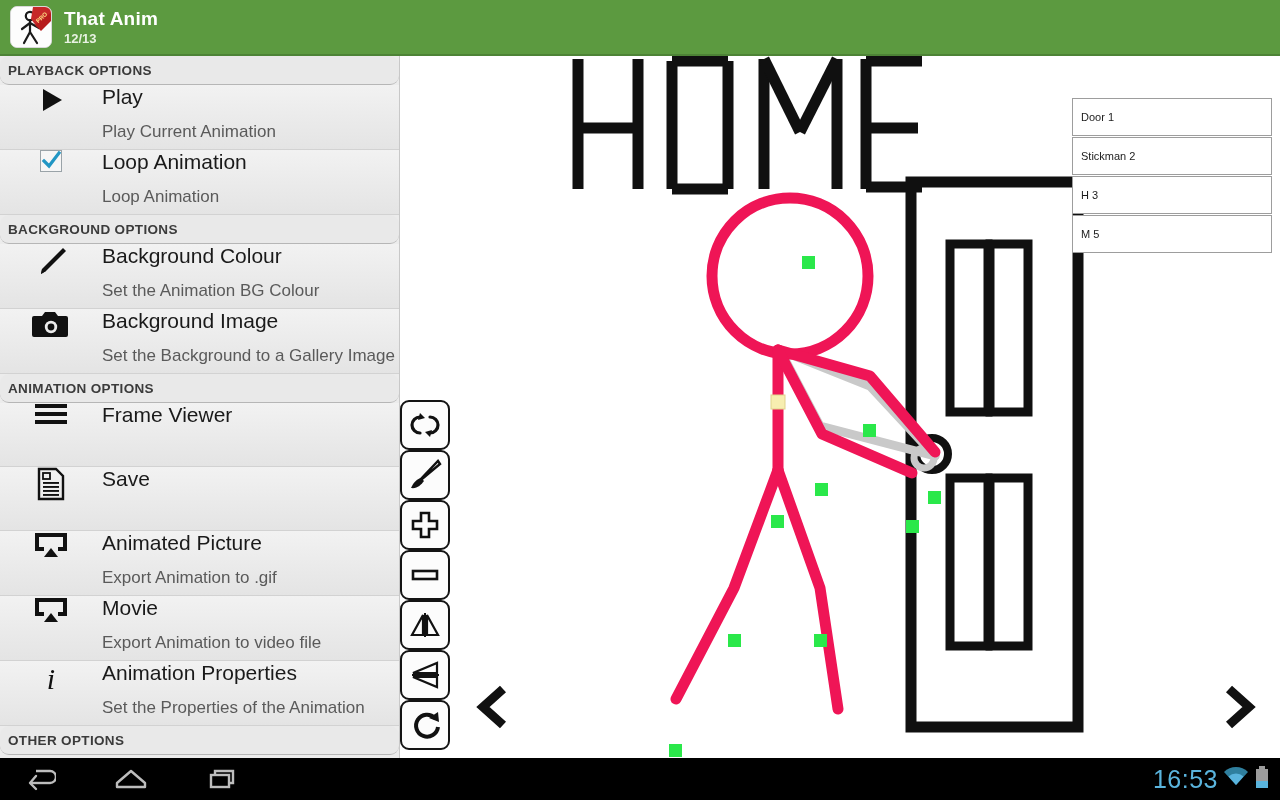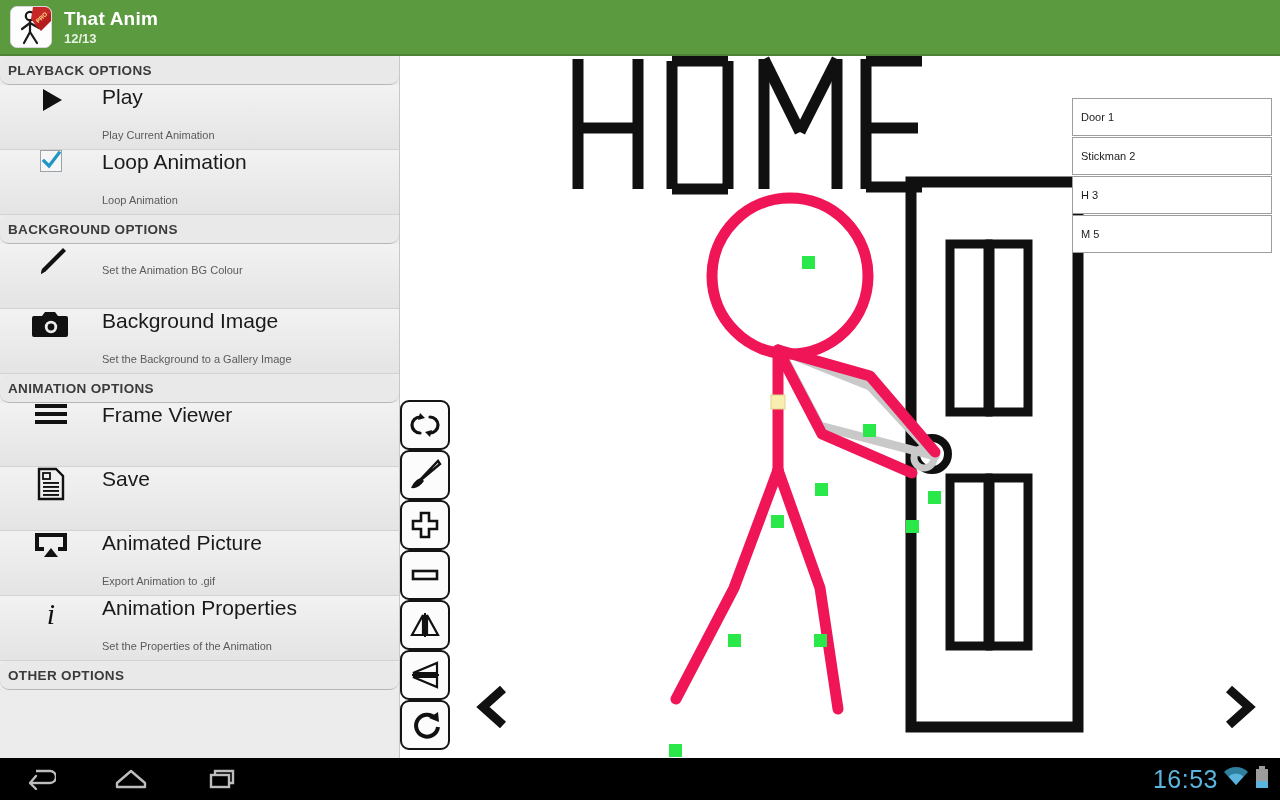--- a/index.html
+++ b/index.html
@@ -66,21 +66,21 @@
   }
   .menu-item.h65 { height: 65px; }
   .menu-item.h64 { height: 64px; }
   .mi-icon {
     width: 102px; flex: 0 0 102px;
     display: flex; align-items: center; justify-content: center;
     color: #111;
   }
   .mi-body { display: flex; flex-direction: column; justify-content: center; }
   .mi-title { font-size: 21px; color: #1a1a1a; line-height: 1.12; }
-  .mi-sub { font-size: 11px; color: #5a5a5a; margin-top: 20px; }
+  .mi-sub { font-size: 17px; color: #5a5a5a; margin-top: 13px; }
   .checkbox {
     width: 22px; height: 22px;
     background: #f6f6f6;
     border: 1px solid #9aa3a8;
   }
 
   
   .canvas {
     position: absolute; left: 400px; top: 56px;
     width: 880px; height: 702px;
@@ -211,20 +211,21 @@
     <div class="section-head">BACKGROUND OPTIONS</div>
 
     <div class="menu-item h65">
       <div class="mi-icon">
         <svg width="36" height="36" viewBox="0 0 36 36">
           <path d="M30 4 L33 7 L13 27 L8 30 L9 25 Z" fill="#111"></path>
           <path d="M8 30 L9 25 L13 27 Z" fill="#111"></path>
         </svg>
       </div>
       <div class="mi-body">
+        <div class="mi-title">Background Colour</div>
         <div class="mi-sub">Set the Animation BG Colour</div>
       </div>
     </div>
 
     <div class="menu-item h65">
       <div class="mi-icon">
         <svg width="38" height="30" viewBox="0 0 38 30">
           <path d="M2 7 h8 l3-4 h10 l3 4 h8 a2 2 0 0 1 2 2 v17 a2 2 0 0 1 -2 2 h-32 a2 2 0 0 1 -2 -2 v-17 a2 2 0 0 1 2 -2 z" fill="#111"></path>
           <circle cx="19" cy="18" r="6.2" fill="#ececec"></circle>
           <circle cx="19" cy="18" r="3.4" fill="#111"></circle>
@@ -275,20 +276,32 @@
           <path d="M2 2 h32 v18 h-9 v-4 h5 v-10 h-24 v10 h5 v4 h-9 z" fill="#111"></path>
           <polygon points="18,17 25,26 11,26" fill="#111"></polygon>
         </svg>
       </div>
       <div class="mi-body">
         <div class="mi-title">Animated Picture</div>
         <div class="mi-sub">Export Animation to .gif</div>
       </div>
     </div>
 
+    <div class="menu-item h65">
+      <div class="mi-icon">
+        <svg width="36" height="28" viewBox="0 0 36 28">
+          <path d="M2 2 h32 v18 h-9 v-4 h5 v-10 h-24 v10 h5 v4 h-9 z" fill="#111"></path>
+          <polygon points="18,17 25,26 11,26" fill="#111"></polygon>
+        </svg>
+      </div>
+      <div class="mi-body">
+        <div class="mi-title">Movie</div>
+        <div class="mi-sub">Export Animation to video file</div>
+      </div>
+    </div>
 
     <div class="menu-item h65">
       <div class="mi-icon">
         <svg width="24" height="34" viewBox="0 0 24 34">
           <text x="12" y="28" text-anchor="middle" fill="#111" font-size="30" font-family="Liberation Serif, serif" font-style="italic">i</text>
         </svg>
       </div>
       <div class="mi-body">
         <div class="mi-title">Animation Properties</div>
         <div class="mi-sub">Set the Properties of the Animation</div>

